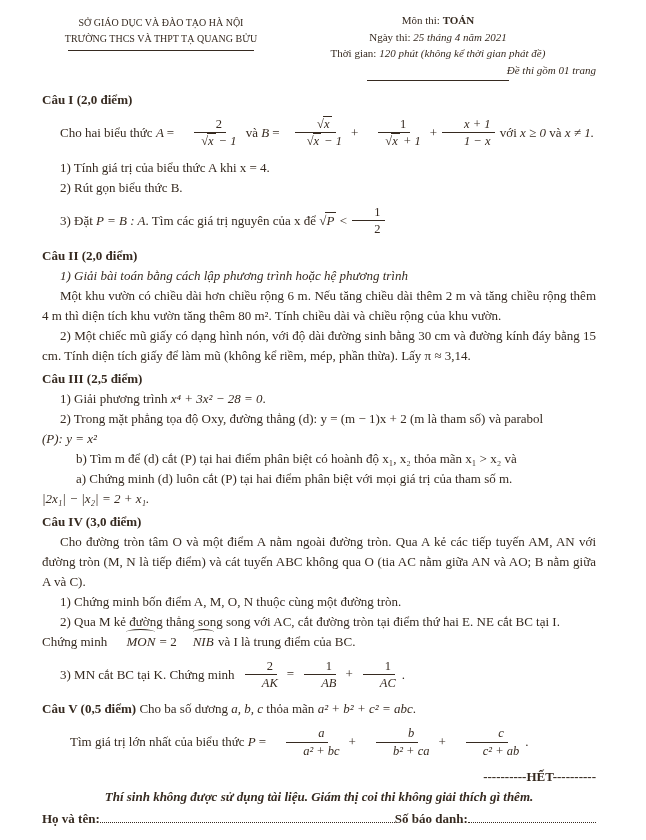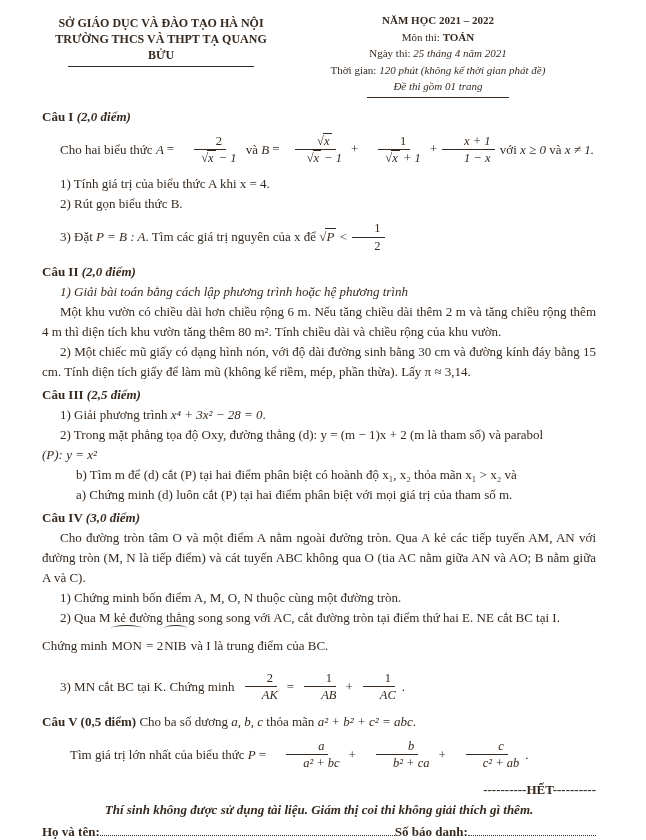--- a/index.html
+++ b/index.html
@@ -1,53 +1,53 @@
 <!DOCTYPE html>
 <html><head>
 <meta charset="utf-8">
 <style>
   html,body{margin:0;padding:0;background:#ffffff;}
   body{width:646px;height:840px;font-family:"Liberation Serif","DejaVu Serif",serif;color:#362a20;}
   .page{position:relative;width:646px;height:840px;box-sizing:border-box;padding:12px 50px 0 42px;overflow:hidden;background:#ffffff;}
 
   
   .hdr{display:flex;align-items:flex-start;}
-  .hdr-left{width:238px;text-align:center;font-weight:bold;font-size:12px;line-height:16px;padding-top:3px;}
+  .hdr-left{width:238px;text-align:center;font-weight:normal;font-size:10px;line-height:16px;padding-top:3px;}
   .hdr-left .rule{width:186px;border-top:1.6px solid #362a20;margin:3px auto 0 auto;height:0;}
   .hdr-right{flex:1;text-align:center;font-size:11px;line-height:16.5px;}
   .hdr-right .t1{font-weight:bold;font-size:11.3px;}
   .hdr-right .t2,.hdr-right .t3{font-weight:bold;}
-  .hdr-right .it{font-style:italic;}
+  .hdr-right .it{font-style:italic;text-align:right;}
   .hdr-right .b{font-weight:bold;}
   .hdr-right .rule{width:142px;border-top:1.5px solid #362a20;margin:2px auto 0 auto;height:0;}
 
   
   .bd{font-size:13px;line-height:20px;}
   .hline{font-weight:bold;margin-top:3px;}
-  .hline .pts{font-style:italic;}
+  .hline .pts{}
   .p{text-indent:18px;text-align:justify;margin:0;}
   .pn{text-indent:0;margin:0;}
   .sub{text-indent:34px;margin:0;}
   .ind28{text-indent:28px;}
   .mathline{margin:8px 0;}
   .mvar{font-style:italic;}
   .mop{padding:0 3px;}
 
   
   .frac{display:inline-flex;flex-direction:column;align-items:center;vertical-align:middle;line-height:1.15;margin:0 2px;text-align:center;position:relative;top:-1px;font-size:12.5px;}
   .frac .num{border-bottom:1px solid currentColor;padding:0 4px 1px 4px;}
   .frac .den{padding:1px 4px 0 4px;}
 
   
   .sqrt{white-space:nowrap;}
   .sqrt .rsign{letter-spacing:-1px;font-style:normal;}
   .sqrt .rad{border-top:1px solid currentColor;font-style:italic;padding:0 2px 0 1px;}
 
   
-  .angle{position:relative;display:inline-block;padding:8px 1px;}
+  .angle{position:relative;display:inline-block;font-style:italic;padding:0 1px;margin-left:15px;}
   .angle::before{content:"";position:absolute;left:1px;right:1px;top:-3px;height:5px;border-top:1.2px solid currentColor;border-radius:50% 50% 0 0;}
 
   
   .het{text-align:right;font-weight:bold;margin-top:4px;}
   .note{text-align:center;font-weight:bold;font-style:italic;}
   .sign-line{display:flex;align-items:baseline;font-weight:bold;margin-top:2px;}
   .dots{border-bottom:1.6px dotted #362a20;height:12px;}
   .dots.d1{flex:2.3;}
   .dots.d2{flex:1;}
 </style>
@@ -56,21 +56,20 @@
 
 <div class="page">
 
   <div class="hdr">
     <div class="hdr-left">
       <div>SỞ GIÁO DỤC VÀ ĐÀO TẠO HÀ NỘI</div>
       <div>TRƯỜNG THCS VÀ THPT TẠ QUANG BỬU</div>
       <div class="rule"></div>
     </div>
     <div class="hdr-right">
-      <div class="t3">NĂM HỌC 2021 – 2022</div>
       <div><span>Môn thi: </span><span class="b">TOÁN</span></div>
       <div><span>Ngày thi: </span><span class="it">25 tháng 4 năm 2021</span></div>
       <div><span>Thời gian: </span><span class="it">120 phút (không kể thời gian phát đề)</span></div>
       <div class="it">Đề thi gồm 01 trang</div>
       <div class="rule"></div>
     </div>
   </div>
 
   <div class="bd">
 
@@ -103,20 +102,21 @@
     <div class="p mvar">1) Giải bài toán bằng cách lập phương trình hoặc hệ phương trình</div>
     <div class="p">Một khu vườn có chiều dài hơn chiều rộng 6 m. Nếu tăng chiều dài thêm 2 m và tăng chiều rộng thêm 4 m thì diện tích khu vườn tăng thêm 80 m². Tính chiều dài và chiều rộng của khu vườn.</div>
     <div class="p">2) Một chiếc mũ giấy có dạng hình nón, với độ dài đường sinh bằng 30 cm và đường kính đáy bằng 15 cm. Tính diện tích giấy để làm mũ (không kể riềm, mép, phần thừa). Lấy π ≈ 3,14.</div>
 
     <div class="hline"><span>Câu III </span><span class="pts">(2,5 điểm)</span></div>
     <div class="p"><span>1) Giải phương trình </span><span class="mvar">x⁴ + 3x² − 28 = 0</span><span>.</span></div>
     <div class="p">2) Trong mặt phẳng tọa độ Oxy, đường thẳng (d): y = (m − 1)x + 2 (m là tham số) và parabol</div>
     <div class="pn mvar">(P): y = x²</div>
     <div class="sub">b) Tìm m để (d) cắt (P) tại hai điểm phân biệt có hoành độ x₁, x₂ thỏa mãn x₁ &gt; x₂ và</div>
     <div class="sub">a) Chứng minh (d) luôn cắt (P) tại hai điểm phân biệt với mọi giá trị của tham số m.</div>
+    <div class="pn mvar">|2x₁| − |x₂| = 2 + x₁.</div>
 
     <div class="hline"><span>Câu IV </span><span class="pts">(3,0 điểm)</span></div>
     <div class="p">Cho đường tròn tâm O và một điểm A nằm ngoài đường tròn. Qua A kẻ các tiếp tuyến AM, AN với đường tròn (M, N là tiếp điểm) và cát tuyến ABC không qua O (tia AC nằm giữa AN và AO; B nằm giữa A và C).</div>
     <div class="p">1) Chứng minh bốn điểm A, M, O, N thuộc cùng một đường tròn.</div>
     <div class="p">2) Qua M kẻ đường thẳng song song với AC, cắt đường tròn tại điểm thứ hai E. NE cắt BC tại I.</div>
     <div class="pn"><span>Chứng minh </span><span class="angle">MON</span><span> = 2</span><span class="angle">NIB</span><span> và I là trung điểm của BC.</span></div>
     <div class="p mathline"><span>3) MN cắt BC tại K. Chứng minh </span><span class="frac">
           <span class="num">2</span>
           <span class="den mvar">AK</span>
         </span><span class="mop">=</span><span class="frac">

